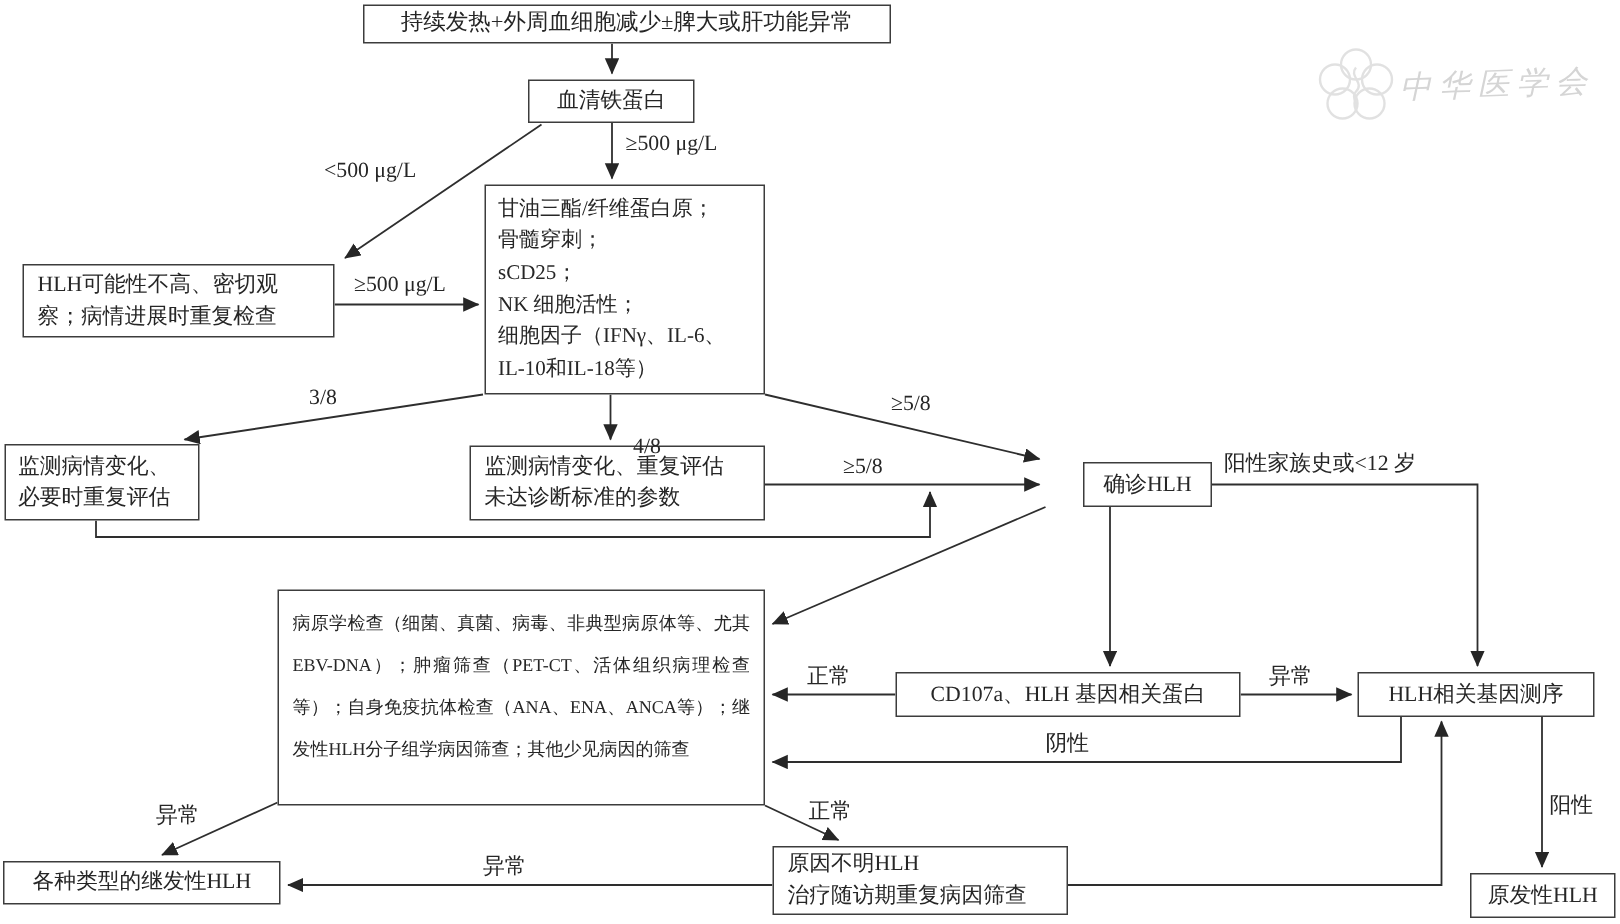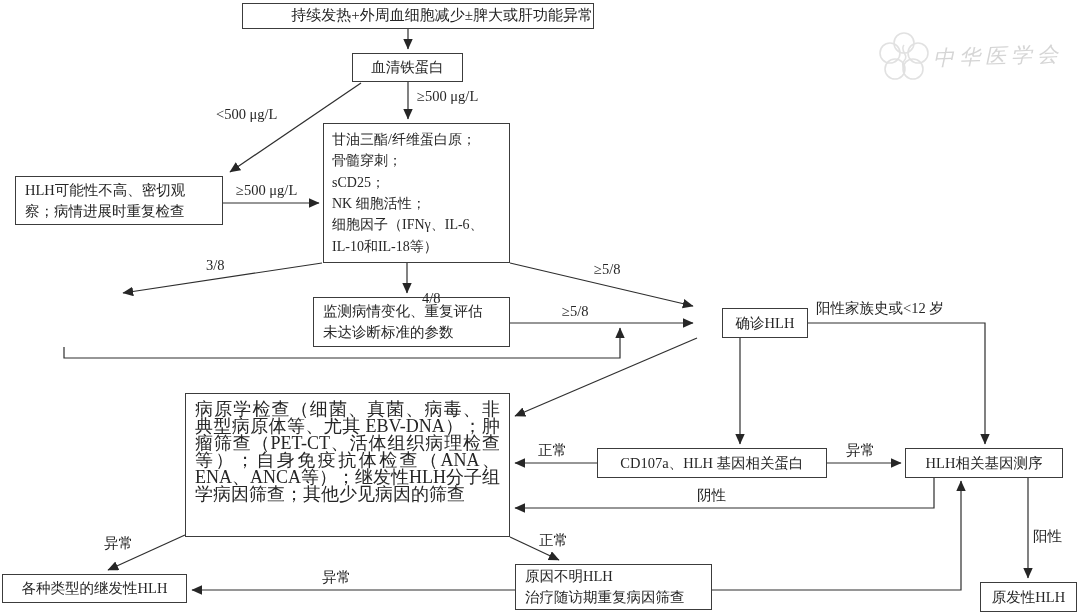--- a/index.html
+++ b/index.html
@@ -61,21 +61,21 @@
       <circle cx="36" cy="20" r="10"></circle>
       <circle cx="31" cy="36" r="10"></circle>
       <circle cx="13" cy="36" r="10"></circle>
       <circle cx="8" cy="20" r="10"></circle>
       <path d="M22,12 C17,18 28,22 22,28 C18,32 24,36 22,38"></path>
     </g>
   </svg>
 
   <div class="wm-text">中华医学会</div>
 
-  <div class="box" style="left:242px;top:3px;width:352px;height:26px;font-size:15px;align-items:flex-end;">
+  <div class="box" style="left:242px;top:3px;width:352px;height:26px;font-size:15px;">
     <div>持续发热+外周血细胞减少±脾大或肝功能异常</div>
   </div>
 
   <div class="box" style="left:352px;top:53px;width:111px;height:29px;">
     <div>血清铁蛋白</div>
   </div>
 
   <div class="box leftalign" style="left:323px;top:123px;width:187px;height:140px;padding:6px 8px;line-height:21.3px;font-size:14px;">
     <div>甘油三酯/纤维蛋白原；</div>
     <div>骨髓穿刺；</div>
@@ -83,31 +83,35 @@
     <div>NK 细胞活性；</div>
     <div>细胞因子（IFNγ、IL-6、</div>
     <div>IL-10和IL-18等）</div>
   </div>
 
   <div class="box leftalign" style="left:15px;top:176px;width:208px;height:49px;padding:3px 9px;">
     <div>HLH可能性不高、密切观</div>
     <div>察；病情进展时重复检查</div>
   </div>
 
+  <div class="box leftalign" style="left:3px;top:296px;width:130px;height:51px;padding:3px 8px;">
+    <div>监测病情变化、</div>
+    <div>必要时重复评估</div>
+  </div>
 
   <div class="box leftalign" style="left:313px;top:297px;width:197px;height:50px;padding:3px 9px;">
     <div>监测病情变化、重复评估</div>
     <div>未达诊断标准的参数</div>
   </div>
 
   <div class="box" style="left:697px;top:308px;width:86px;height:30px;margin-left:25px;">
     <div>确诊HLH</div>
   </div>
 
-  <div class="box leftalign" style="left:185px;top:393px;width:325px;height:144px;padding:7px 9px;line-height:17px;font-size:18px;text-align:justify;display:block;">
+  <div class="box leftalign" style="left:185px;top:393px;width:325px;height:144px;padding:7px 9px;line-height:28px;font-size:12px;text-align:justify;display:block;">
     <div>病原学检查（细菌、真菌、病毒、非典型病原体等、尤其 EBV-DNA）；肿瘤筛查（PET-CT、活体组织病理检查等）；自身免疫抗体检查（ANA、ENA、ANCA等）；继发性HLH分子组学病因筛查；其他少见病因的筛查</div>
   </div>
 
   <div class="box" style="left:597px;top:448px;width:230px;height:30px;">
     <div>CD107a、HLH 基因相关蛋白</div>
   </div>
 
   <div class="box" style="left:905px;top:448px;width:158px;height:30px;">
     <div>HLH相关基因测序</div>
   </div>

